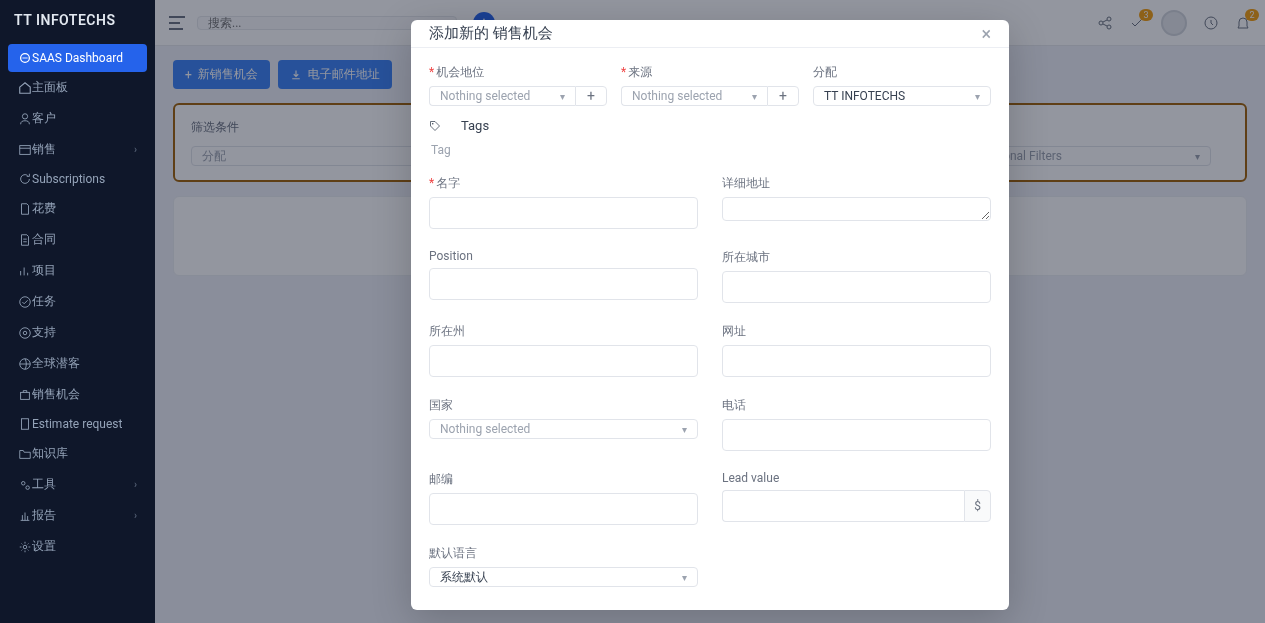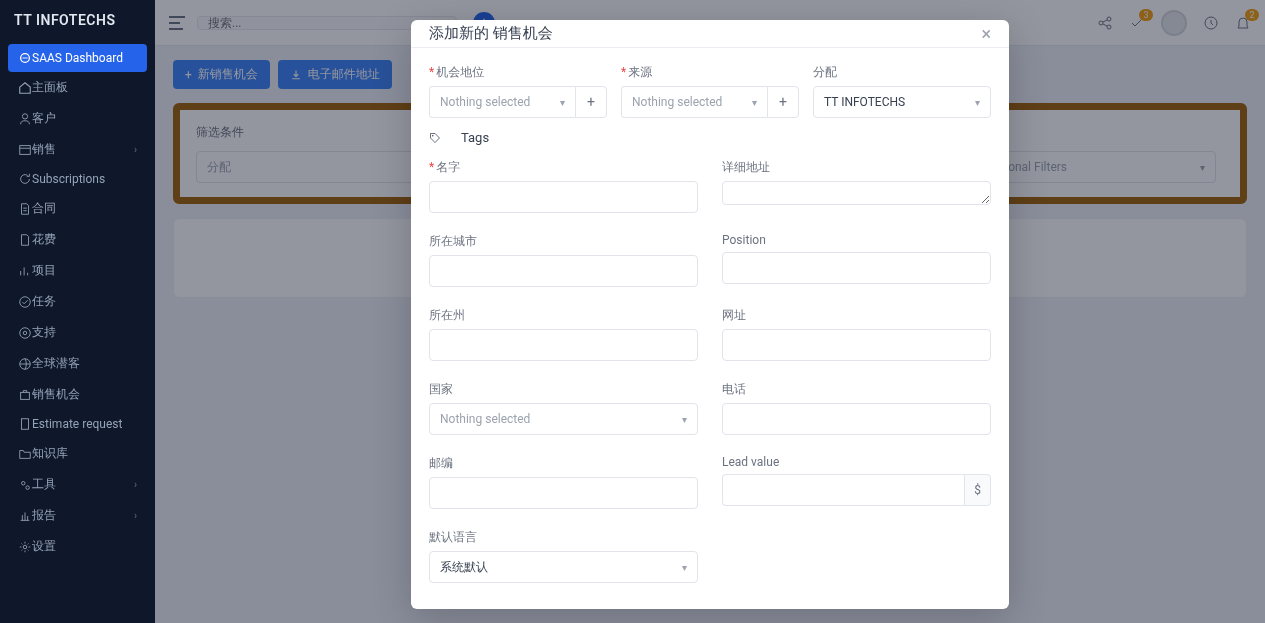--- a/index.html
+++ b/index.html
@@ -23,24 +23,24 @@
 .search-ic{position:absolute;right:8px;top:7px;color:#9ca3af}
 .plus-badge{width:22px;height:22px;border-radius:50%;background:#2563eb;color:#fff;display:flex;align-items:center;justify-content:center;font-size:14px;margin-left:4px}
 .topright{margin-left:auto;display:flex;align-items:center;gap:16px;color:#6b7280}
 .ic-btn{position:relative;cursor:pointer}
 .badge{position:absolute;top:-6px;right:-8px;background:#f59e0b;color:#fff;font-size:9px;border-radius:8px;padding:1px 4px;min-width:14px;text-align:center}
 .avatar{width:26px;height:26px;border-radius:50%;border:2px solid #d1d5db;background:#e5e7eb}
 .content{padding:14px 18px;background:#eef1f7;flex:1}
 .btn{display:inline-flex;align-items:center;gap:6px;font-size:12px;border-radius:4px;padding:6px 12px;cursor:pointer;border:none}
 .btn-primary{background:#3b82f6;color:#fff}
 .btn-row{display:flex;gap:8px;margin-bottom:14px}
-.filter-card{background:#fff;border-radius:6px;padding:14px 16px;border:7px solid #a16207}
+.filter-card{background:#fff;border-radius:6px;padding:14px 16px;border:2px solid #a16207}
 .filter-title{font-size:12px;color:#6b7280;margin-bottom:10px}
 .filter-row{display:flex;gap:10px}
-.sel{height:32px;border:1px solid #e1e4ea;border-radius:4px;padding:0 28px 0 10px;font-size:12px;color:#9ca3af;background:#fff;position:relative;display:flex;align-items:center;flex:1}
+.sel{height:20px;border:1px solid #e1e4ea;border-radius:4px;padding:0 28px 0 10px;font-size:12px;color:#9ca3af;background:#fff;position:relative;display:flex;align-items:center;flex:1}
 .sel .cv{position:absolute;right:10px;font-size:10px;color:#9ca3af}
 .empty-card{background:#fff;border-radius:6px;border:1px solid #eceef3;height:80px;margin-top:14px}
 .overlay{position:absolute;inset:0;background:rgba(15,23,42,.45);display:flex;align-items:flex-start;justify-content:center;padding-top:20px}
 .modal{width:598px;background:#fff;border-radius:6px;max-height:590px;display:flex;flex-direction:column;box-shadow:0 10px 40px rgba(0,0,0,.2)}
 .modal-hd{padding:4px 18px;border-bottom:1px solid #eceef3;display:flex;align-items:center}
 .modal-hd h3{font-size:15px;font-weight:500;color:#374151}
 .close{margin-left:auto;font-size:18px;color:#9ca3af;cursor:pointer;line-height:1}
 .modal-bd{padding:16px 18px;overflow-y:auto;flex:1}
 .row{display:flex;gap:14px;margin-bottom:12px}
 .col{flex:1}
@@ -109,32 +109,32 @@
             <svg viewBox="0 0 16 16" fill="none" stroke="currentColor">
               <path d="M13 8a5 5 0 11-2-4M13 2v3h-3"></path>
             </svg>
           </span>
           <span>Subscriptions</span>
         </div>
       <div class="nav-item">
           <span class="ic">
             <svg viewBox="0 0 16 16" fill="none" stroke="currentColor">
               <path d="M4 2h6l2 2v10H4z"></path>
+            </svg>
+          </span>
+          <span>花费</span>
+        </div>
+      <div class="nav-item">
+          <span class="ic">
+            <svg viewBox="0 0 16 16" fill="none" stroke="currentColor">
+              <path d="M4 2h6l2 2v10H4z"></path>
               <path d="M6 7h4M6 10h4"></path>
             </svg>
           </span>
           <span>合同</span>
-        </div>
-      <div class="nav-item">
-          <span class="ic">
-            <svg viewBox="0 0 16 16" fill="none" stroke="currentColor">
-              <path d="M4 2h6l2 2v10H4z"></path>
-            </svg>
-          </span>
-          <span>花费</span>
         </div>
       <div class="nav-item">
           <span class="ic">
             <svg viewBox="0 0 16 16" fill="none" stroke="currentColor">
               <path d="M3 13V8M7 13V4M11 13v-3"></path>
             </svg>
           </span>
           <span>项目</span>
         </div>
       <div class="nav-item">
@@ -339,27 +339,28 @@
           <div class="tags-sec">
             <div class="tags-hd">
                 <span>
                   <svg width="12" height="12" viewBox="0 0 16 16" fill="currentColor">
                     <path d="M2 2h6l6 6-6 6-6-6z" fill="none" stroke="currentColor"></path>
                     <circle cx="5" cy="5" r="1"></circle>
                   </svg>
                 </span>
                 <span>Tags</span>
               </div>
+            <div class="tag-input">Tag</div>
           </div>
 
           <div class="grid2">
             <div class="fld"><label class="lbl"><span class="req">*</span><span>名字</span></label><input class="inp" style=""></div>
             <div class="fld"><label class="lbl">详细地址</label><textarea class="ta" style=""></textarea></div>
+            <div class="fld"><label class="lbl">Position</label><input class="inp" style=""></div>
             <div class="fld"><label class="lbl">所在城市</label><input class="inp" style=""></div>
-            <div class="fld"><label class="lbl">Position</label><input class="inp" style=""></div>
             <div class="fld"><label class="lbl">所在州</label><input class="inp" style=""></div>
             <div class="fld"><label class="lbl">网址</label><input class="inp" style=""></div>
             <div class="fld">
                 <label class="lbl">国家</label>
                 <div class="sel">
                   <span>Nothing selected</span>
                   <span class="cv">▾</span>
                 </div>
               </div>
             <div class="fld"><label class="lbl">电话</label><input class="inp" style=""></div>

